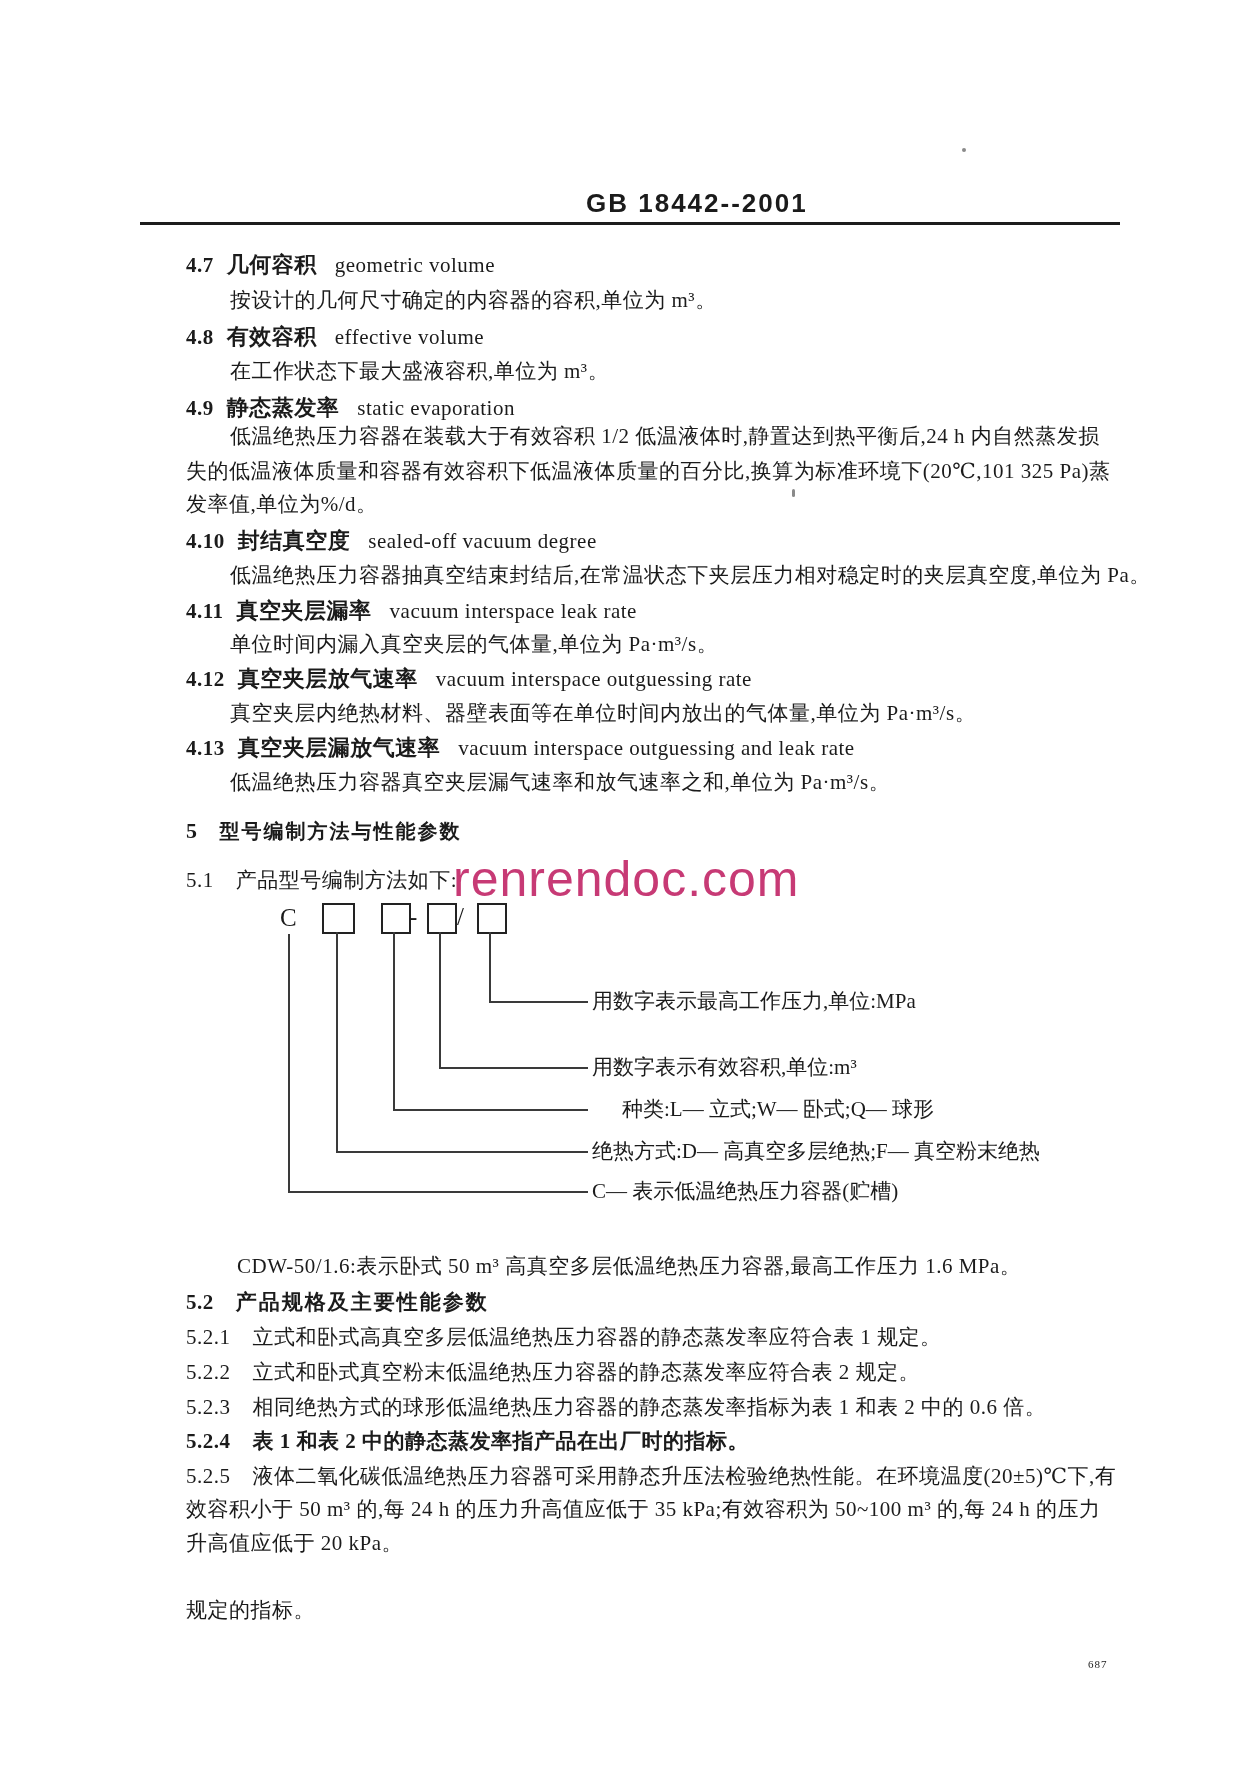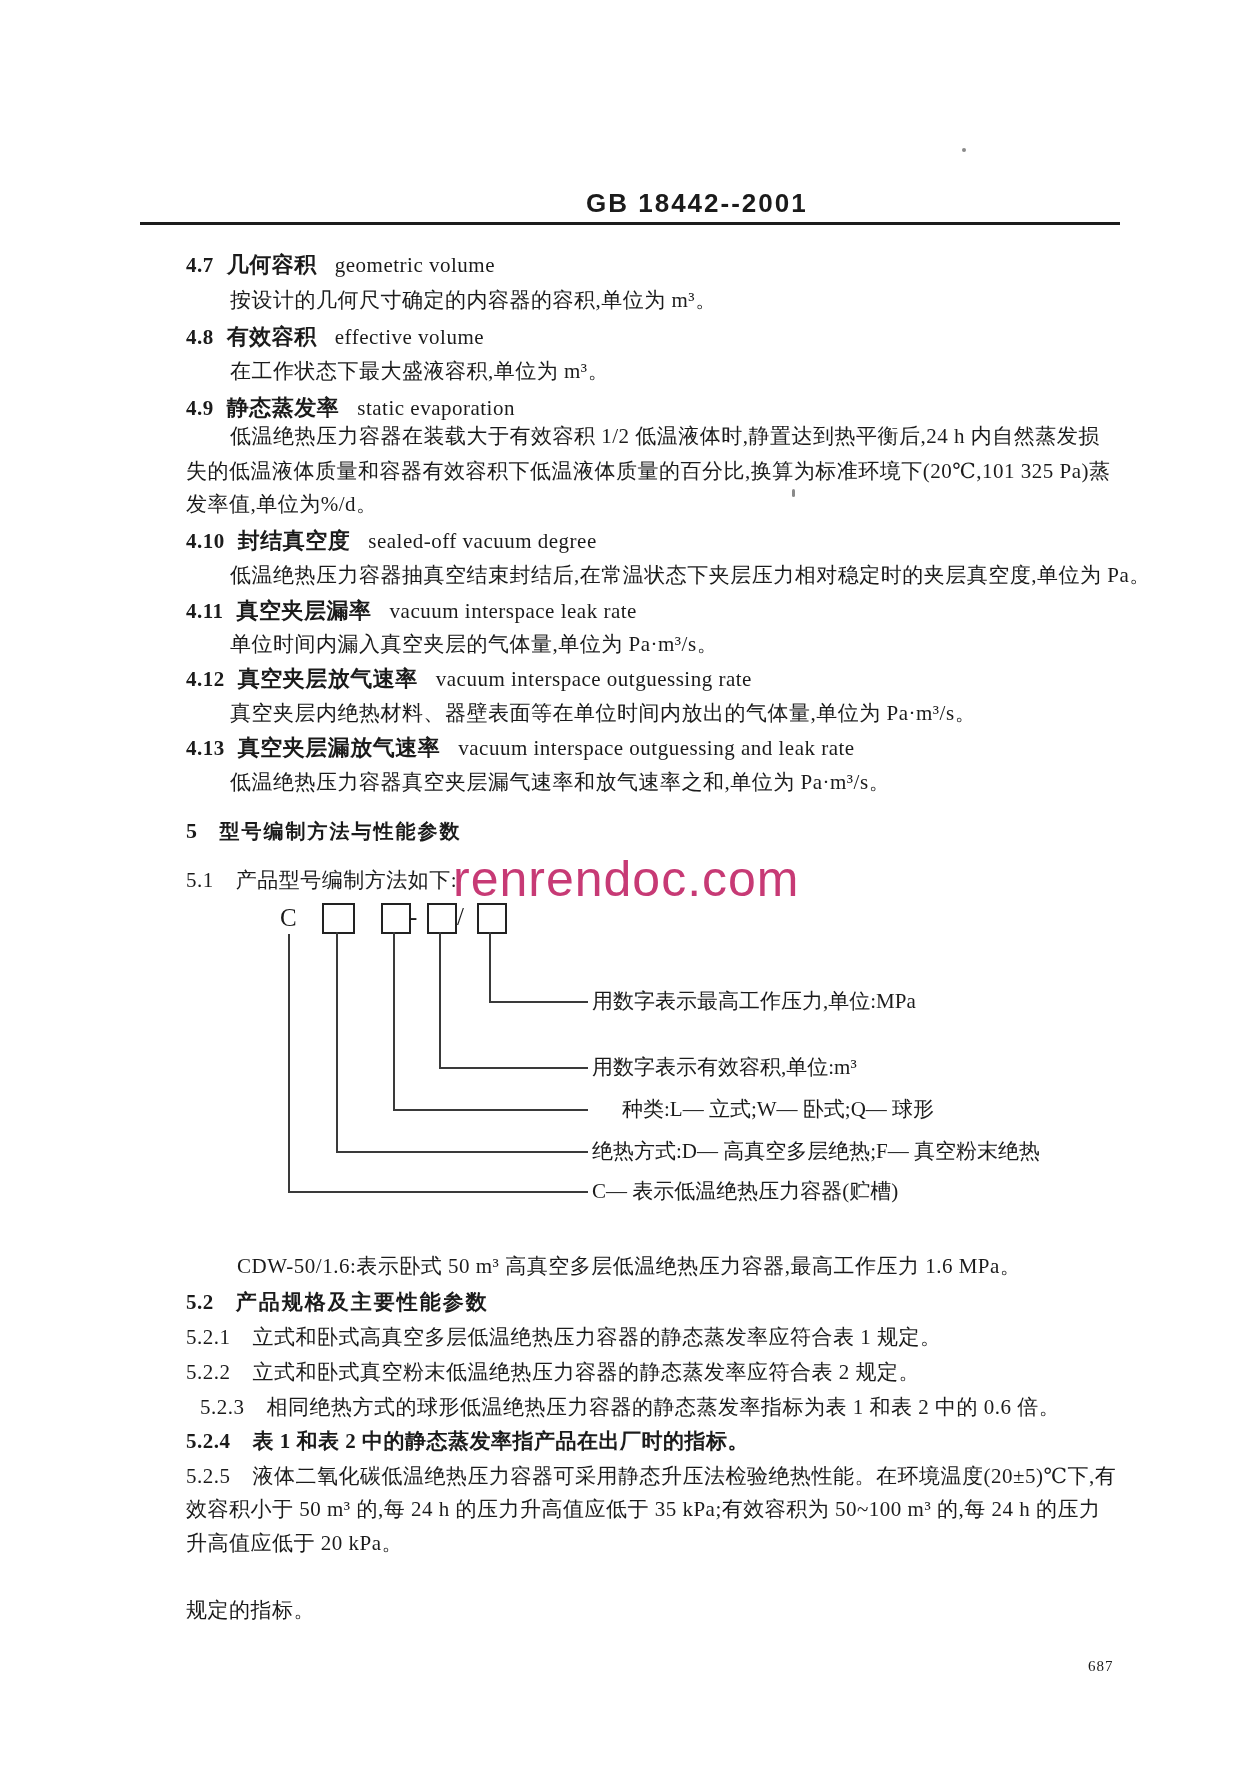--- a/index.html
+++ b/index.html
@@ -63,21 +63,21 @@
     font-family:"Liberation Sans","DejaVu Sans",sans-serif;
     font-size:50px;
     color:#be185d;
     opacity:0.85;
     letter-spacing:1px;
     white-space:nowrap;
   }
   .pagenum{
     position:absolute;
     left:1088px;top:1658px;
-    font-size:15px;
+    font-size:11px;
     letter-spacing:1px;
   }
   .speck{position:absolute;background:#8a8a8a;border-radius:50%;}
 </style>
 </head>
 <body>
 
 <div class="page">
 
   <div class="hdr" style="left:586px;top:188px;">GB 18442--2001</div>
@@ -163,21 +163,21 @@
   <div class="line" style="left:186px;top:1290px;">
     <span class="h5num" style="font-size:21px;">5.2</span><span class="h5t" style="font-size:21px;">产品规格及主要性能参数</span>
   </div>
 
   <div class="line" style="left:186px;top:1325px;">
     <span class="itemnum">5.2.1</span><span>立式和卧式高真空多层低温绝热压力容器的静态蒸发率应符合表 1 规定。</span>
   </div>
   <div class="line" style="left:186px;top:1360px;">
     <span class="itemnum">5.2.2</span><span>立式和卧式真空粉末低温绝热压力容器的静态蒸发率应符合表 2 规定。</span>
   </div>
-  <div class="line" style="left:200px;top:1395px;">
+  <div class="line" style="left:186px;top:1395px;">
     <span class="itemnum">5.2.3</span><span>相同绝热方式的球形低温绝热压力容器的静态蒸发率指标为表 1 和表 2 中的 0.6 倍。</span>
   </div>
   <div class="line" style="left:186px;top:1429px;font-weight:bold;">
     <span class="itemnum">5.2.4</span><span>表 1 和表 2 中的静态蒸发率指产品在出厂时的指标。</span>
   </div>
   <div class="line" style="left:186px;top:1464px;">
     <span class="itemnum">5.2.5</span><span>液体二氧化碳低温绝热压力容器可采用静态升压法检验绝热性能。在环境温度(20±5)℃下,有</span>
   </div>
   <div class="line" style="left:186px;top:1497px;">效容积小于 50 m³ 的,每 24 h 的压力升高值应低于 35 kPa;有效容积为 50~100 m³ 的,每 24 h 的压力</div>
   <div class="line" style="left:186px;top:1531px;">升高值应低于 20 kPa。</div>

